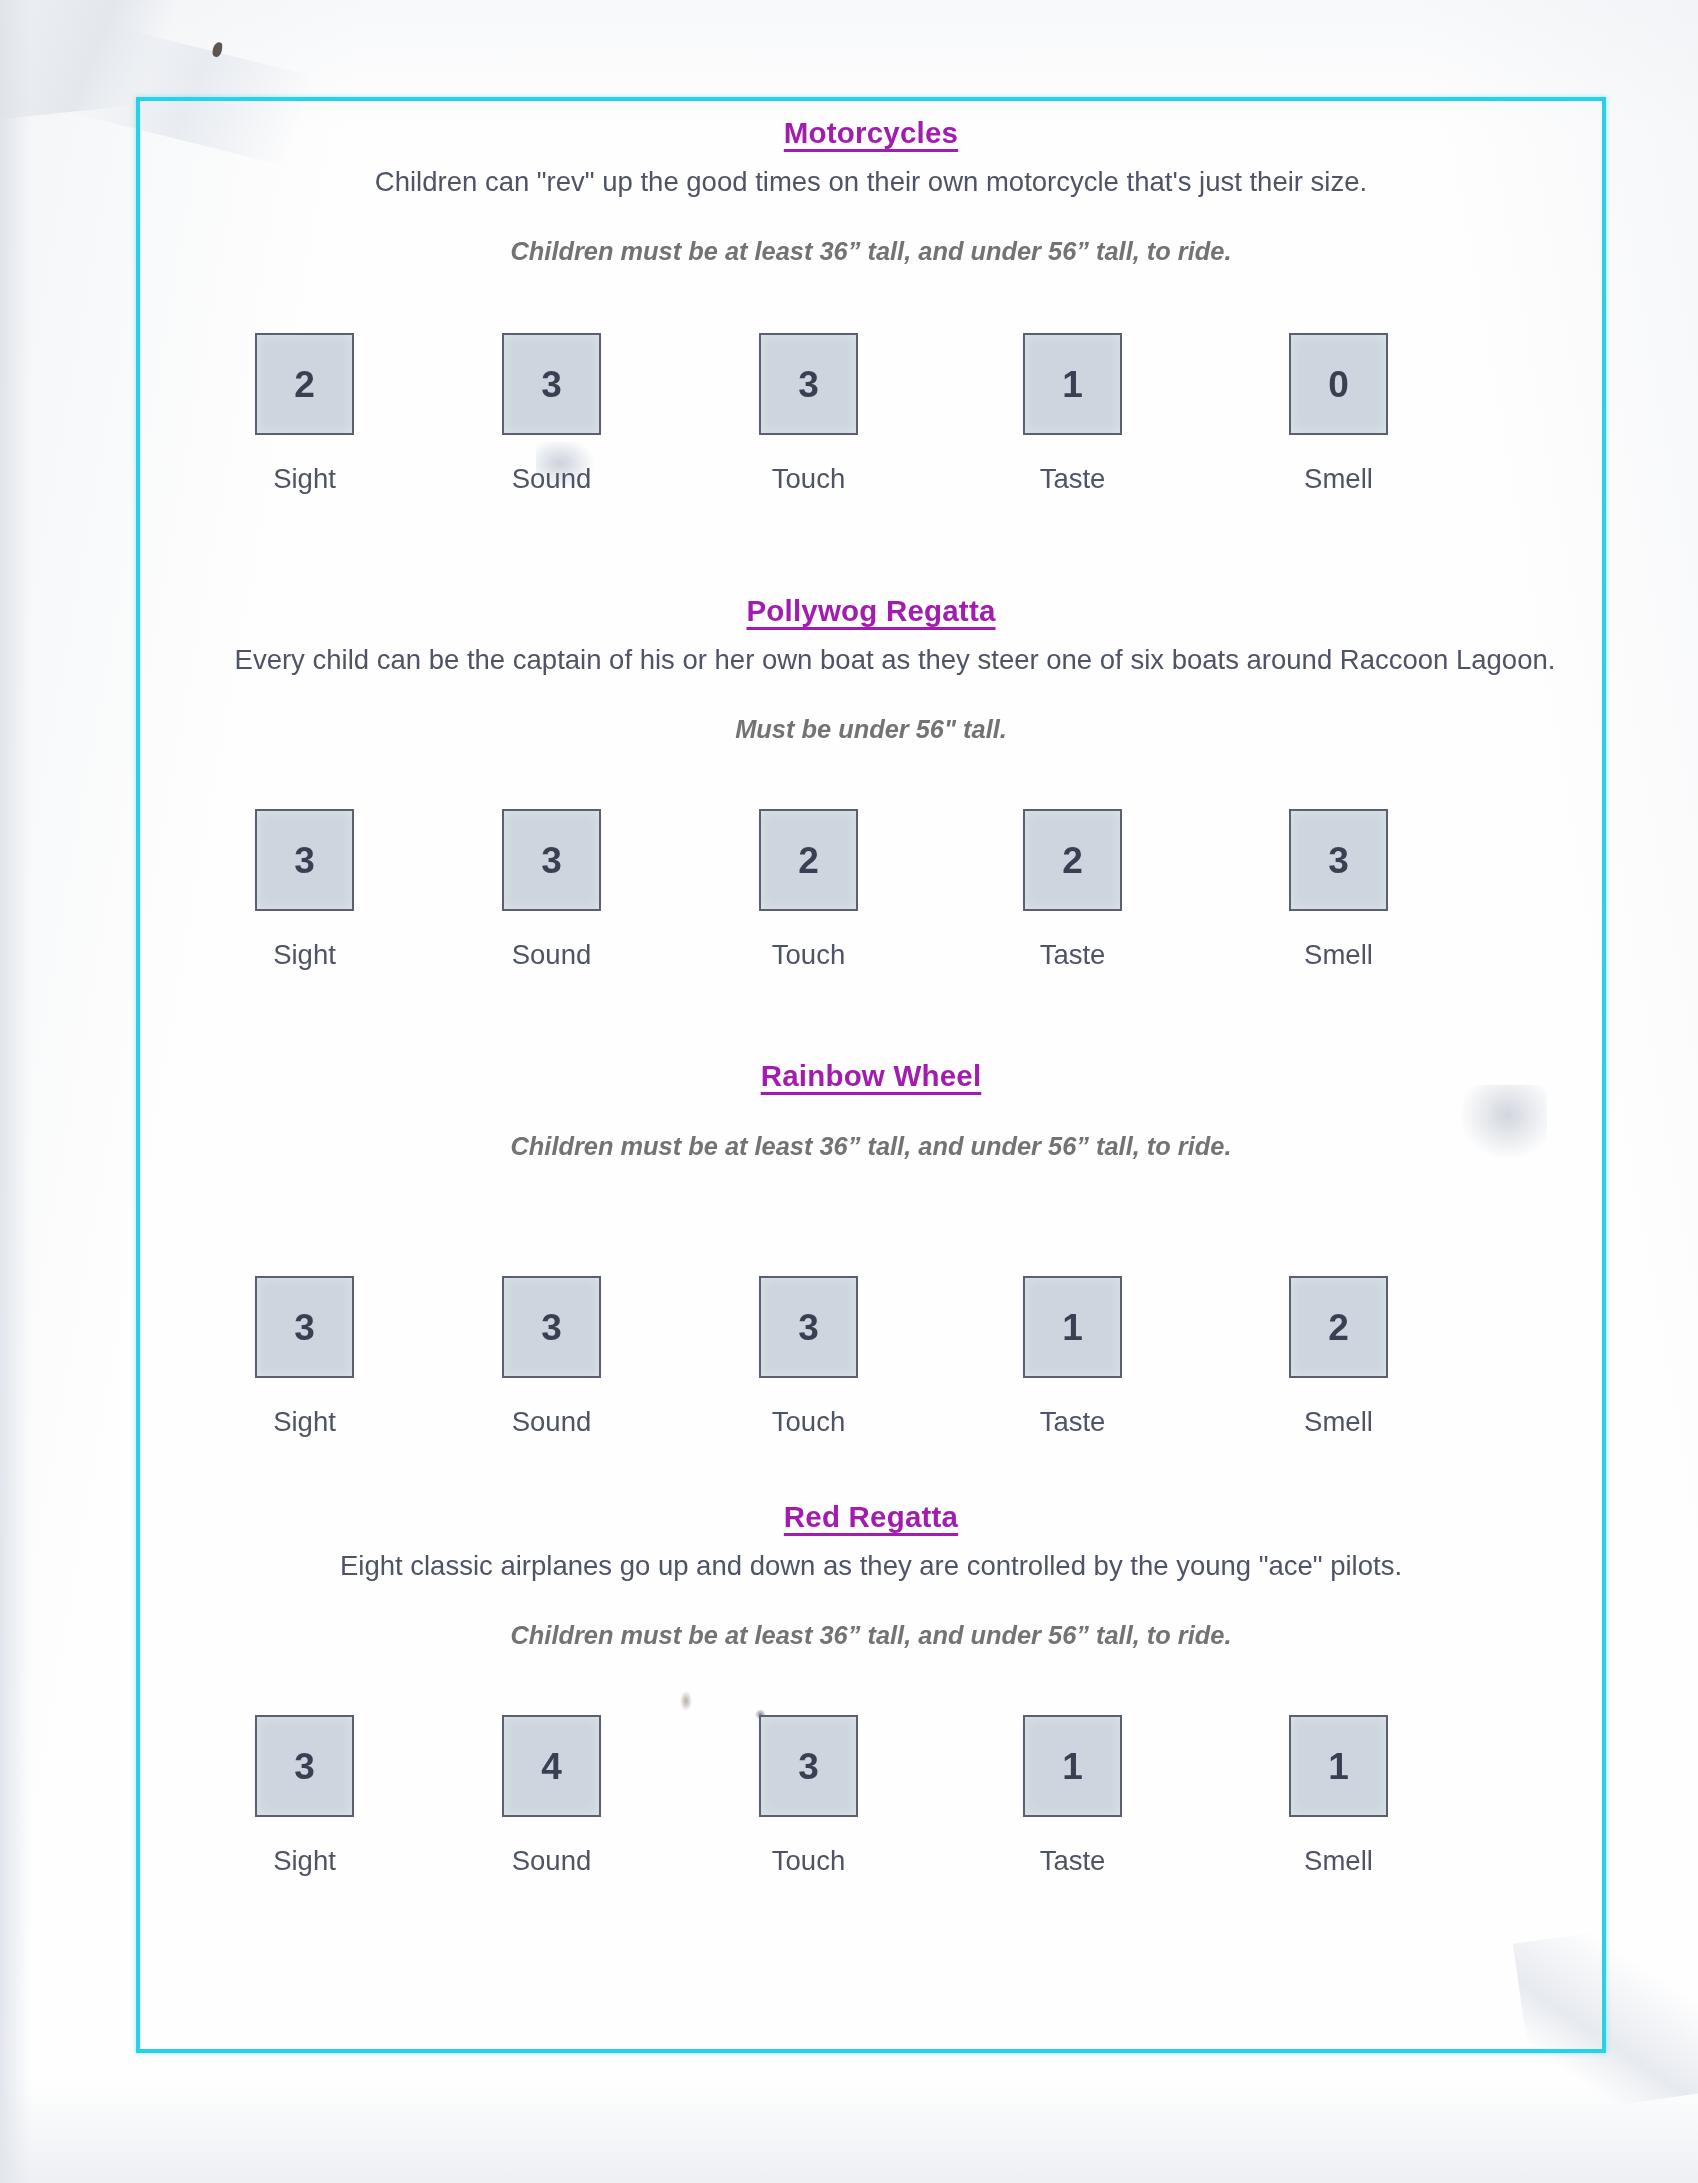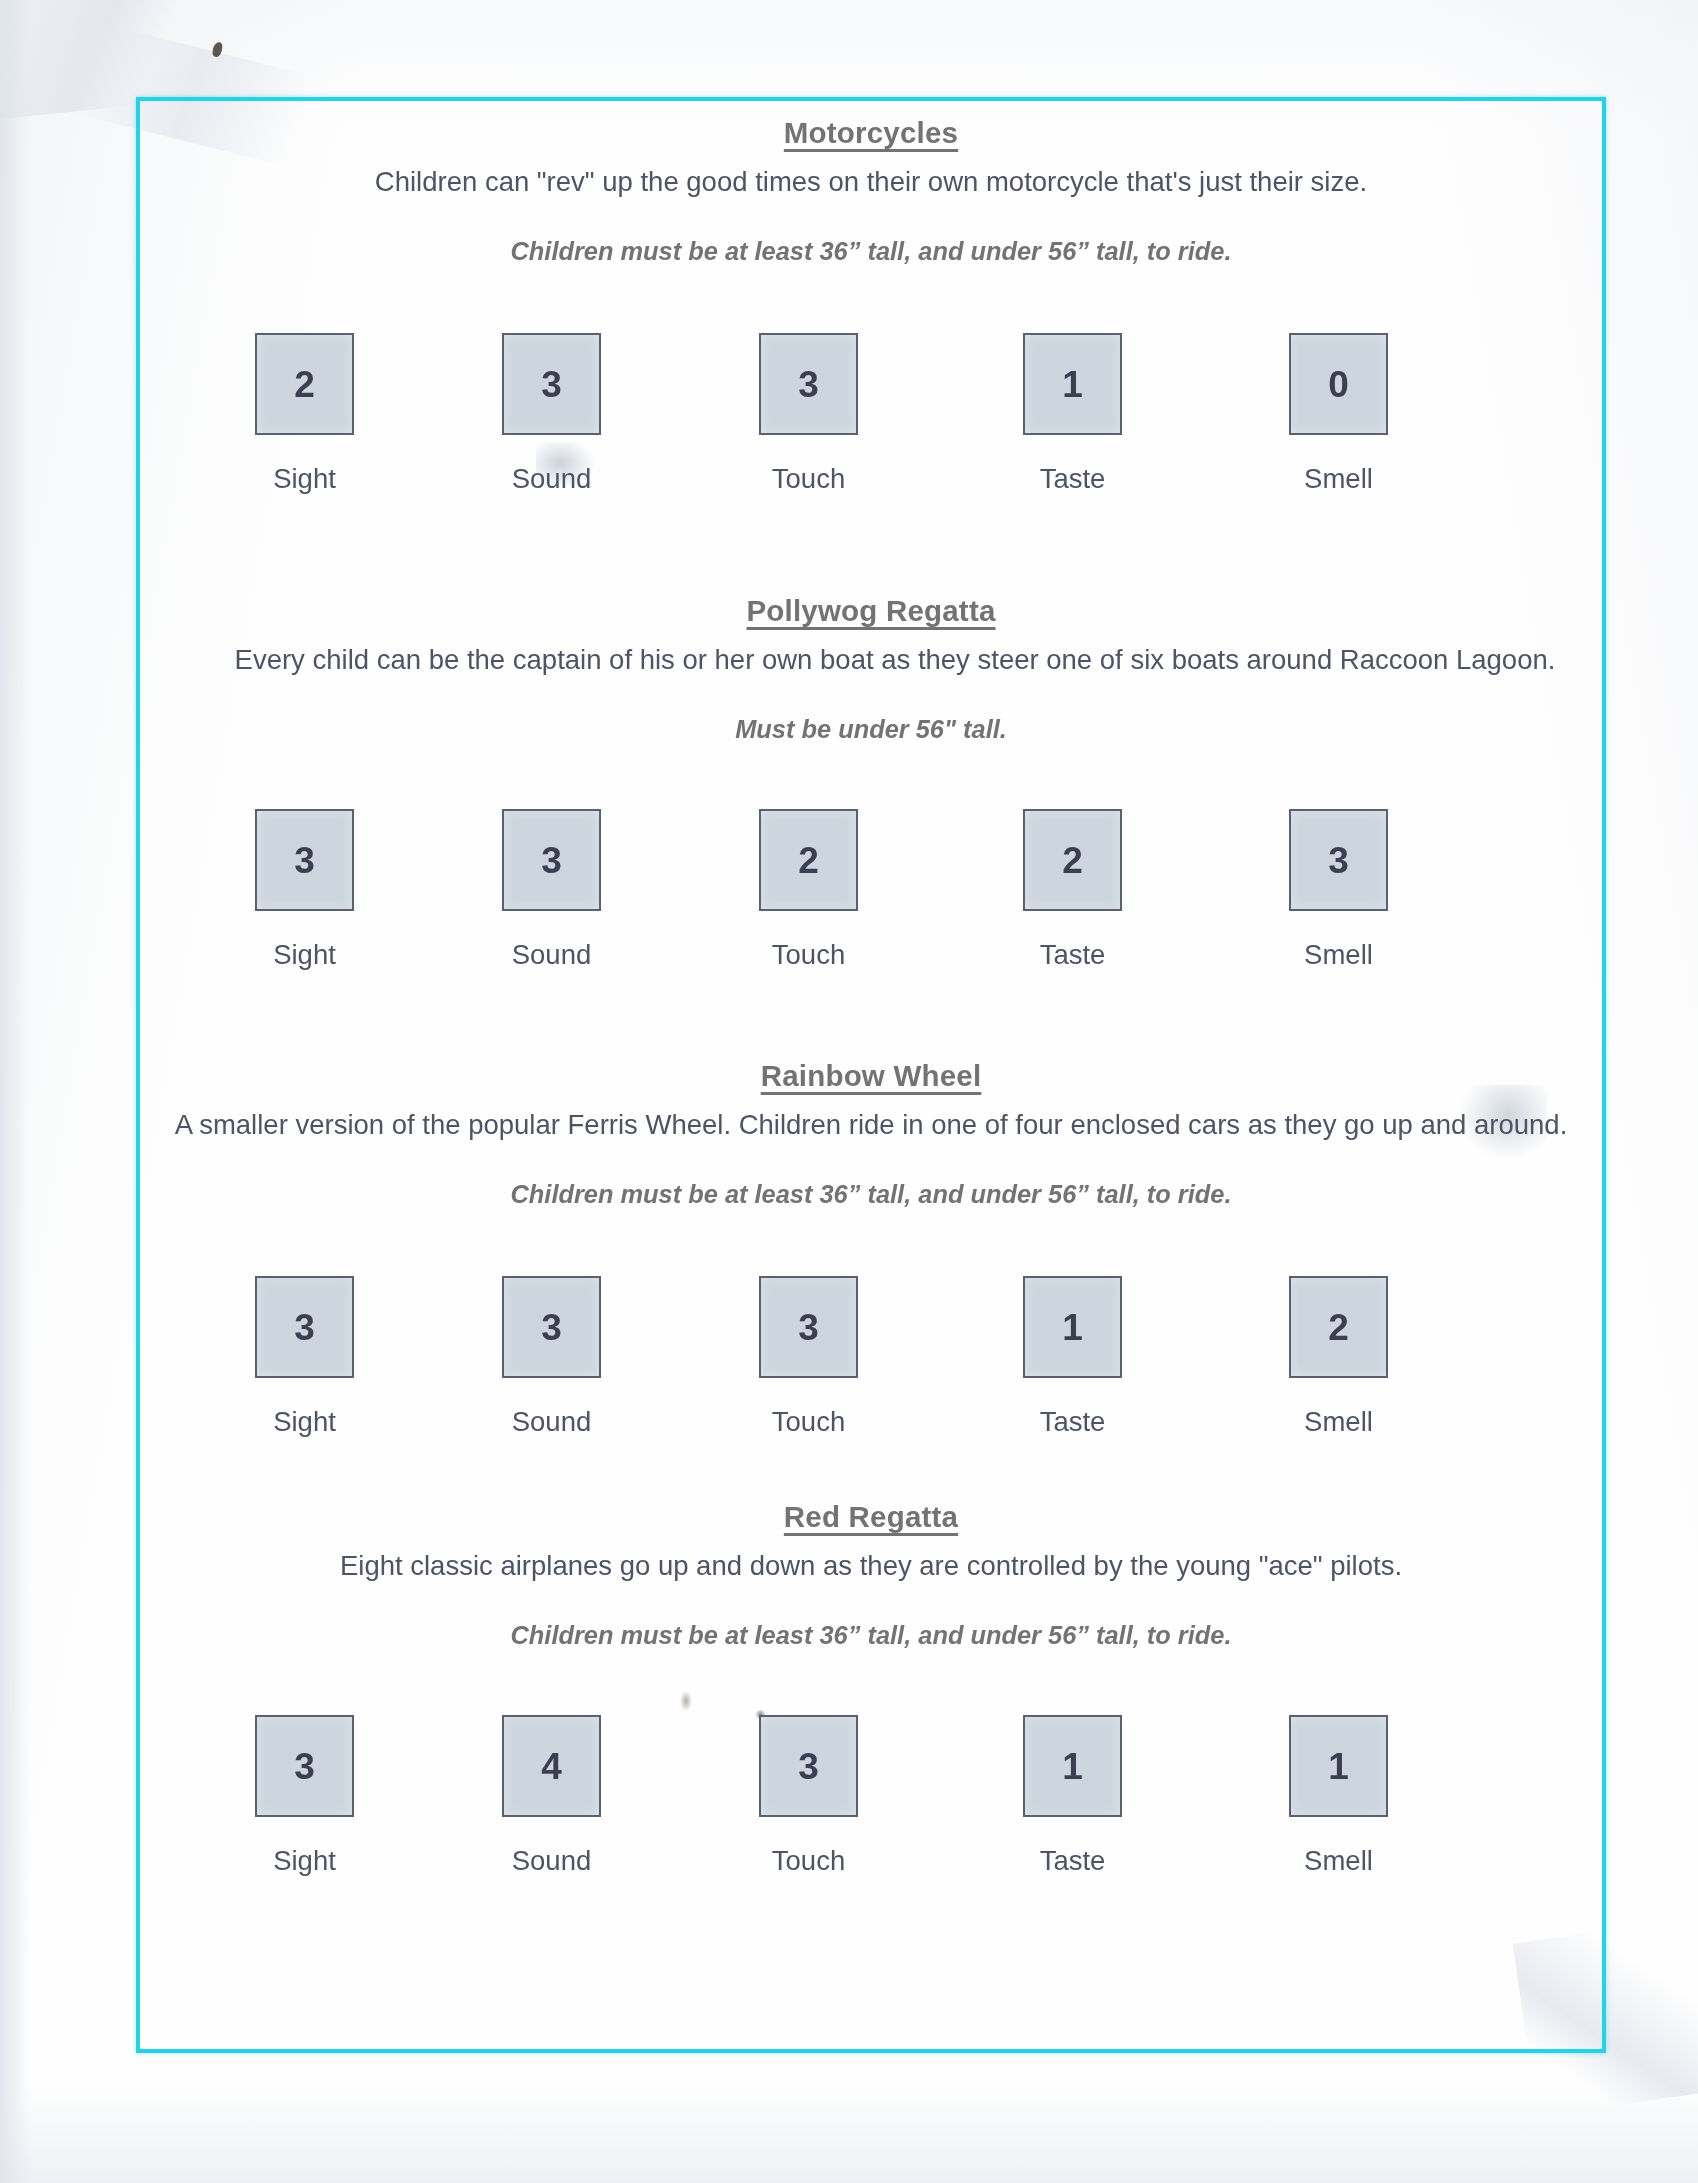--- a/index.html
+++ b/index.html
@@ -139,21 +139,21 @@
     text-align: center;
   }
 
   .ride-title {
     font-size: 29.5px;
     font-weight: bold;
     letter-spacing: 0.2px;
     text-decoration: underline;
     text-underline-offset: 6px;
     text-decoration-thickness: 2.7px;
-    color: #737373;
+    color: #a21caf;
   }
 
   .ride-desc {
     font-size: 27.5px;
     font-weight: normal;
     color: #4f5366;
     white-space: nowrap;
   }
 
   .ride-req {
@@ -280,21 +280,20 @@
         </div>
         <div class="sense-col" style="left: 1139px;">
           <div class="score-box">3</div>
           <div class="sense-label">Smell</div>
         </div>
       </div>
     </div>
 
     <div class="ride" style="top: 962px;">
       <div class="ride-title">Rainbow Wheel</div>
-      <div class="ride-desc" style="margin-top: 16px;">A smaller version of the popular Ferris Wheel. Children ride in one of four enclosed cars as they go up and around.</div>
       <div class="ride-req" style="margin-top: 39px;">Children must be at least 36” tall, and under 56” tall, to ride.</div>
     </div>
 
     <div class="ride" style="top: 1179px;">
       <div class="sense-row">
         <div class="sense-col" style="left: 105px;">
           <div class="score-box">3</div>
           <div class="sense-label">Sight</div>
         </div>
         <div class="sense-col" style="left: 352px;">

